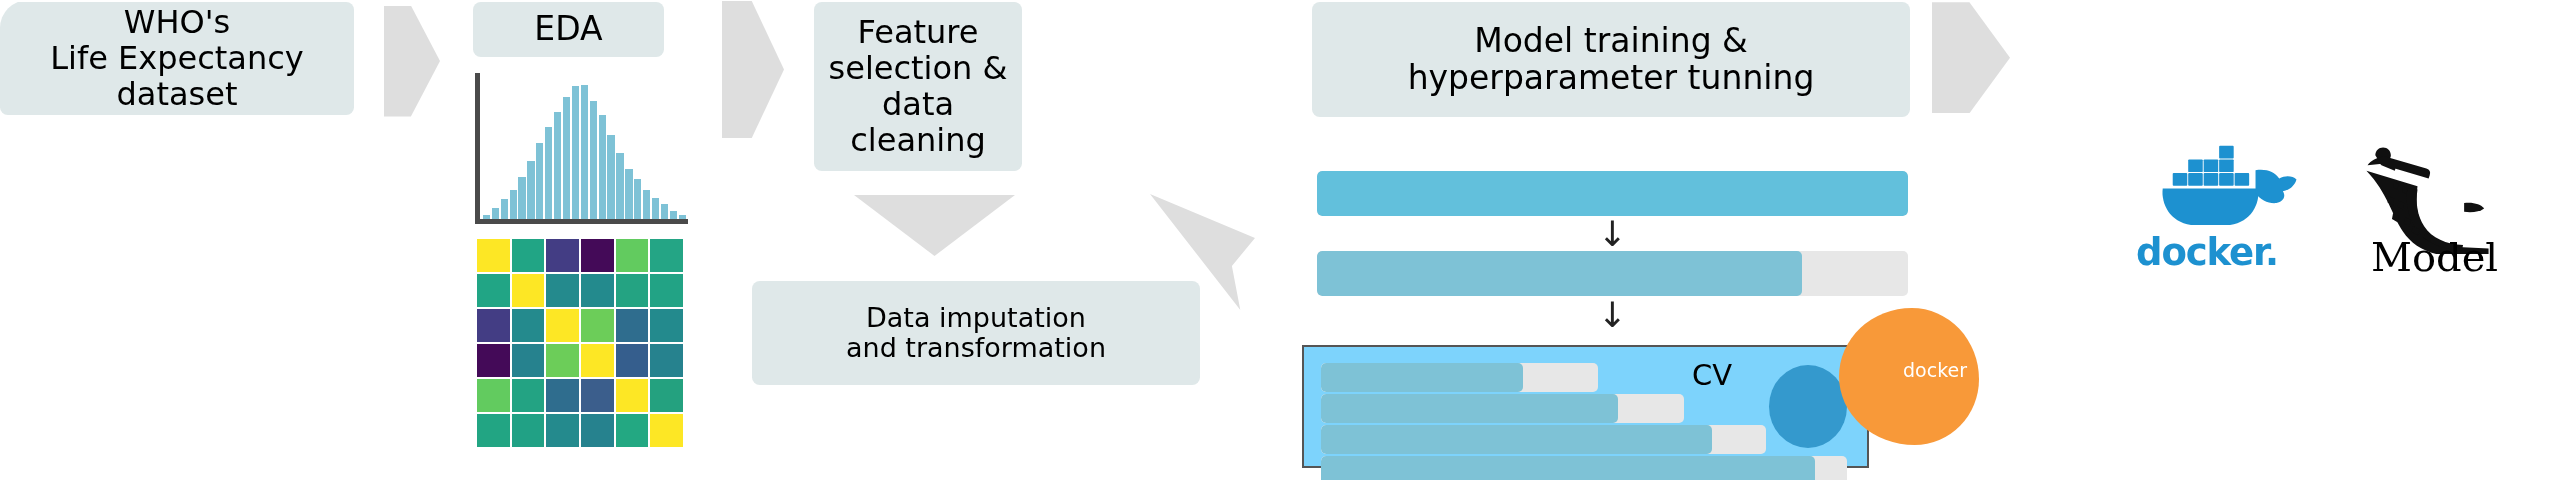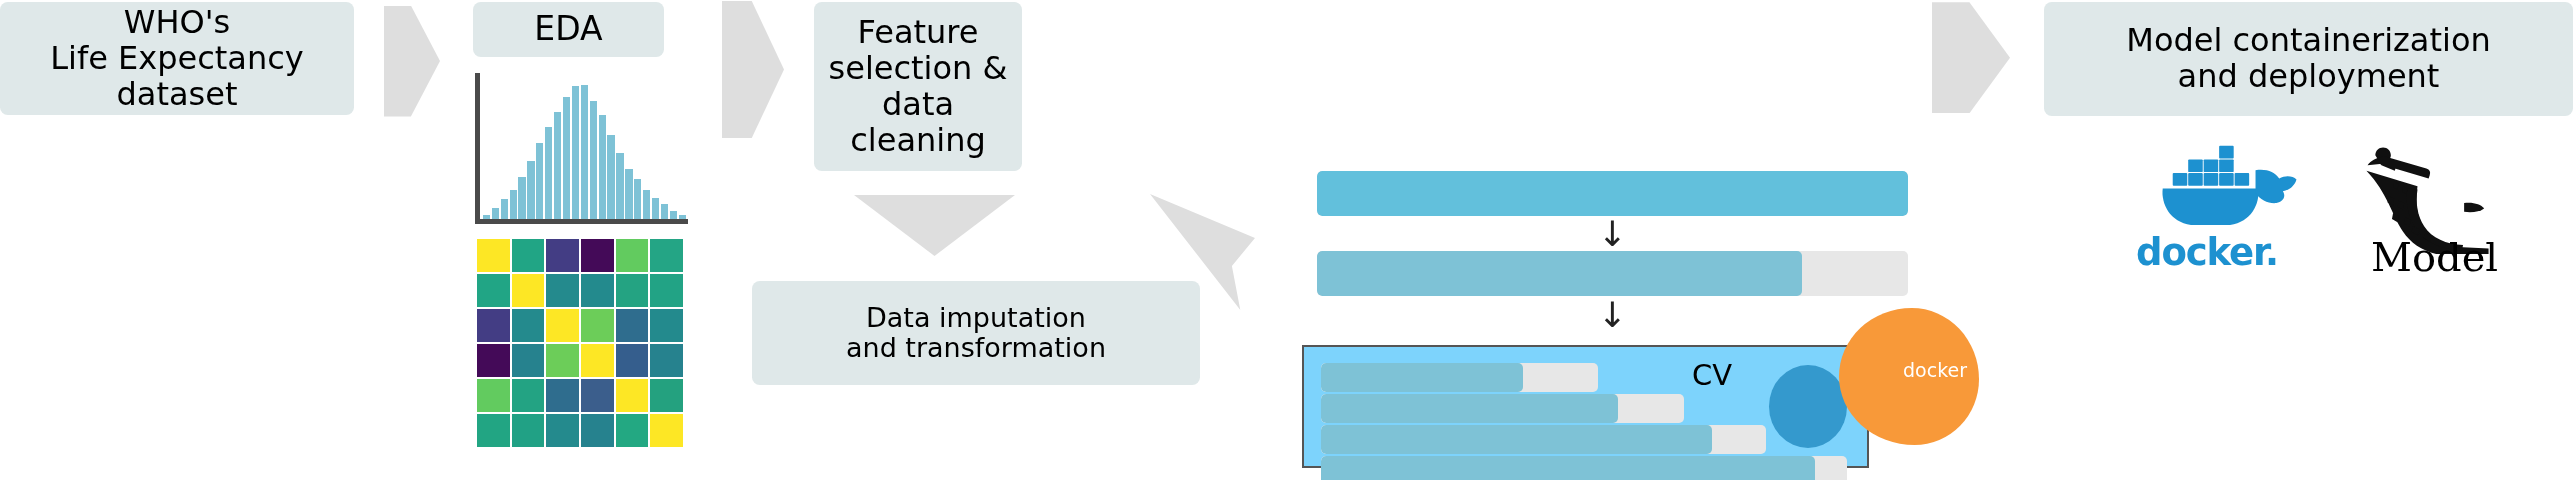--- a/index.html
+++ b/index.html
@@ -9,20 +9,21 @@
   }
   body {
     font-family: "DejaVu Sans", sans-serif;
   }
   #canvas {
     position: relative;
     width: 2576px;
     height: 481px;
     background: #ffffff;
     overflow: hidden;
+    border-radius: 28px;
   }
   
   .stage-box {
     position: absolute;
     background: #dfe8e9;
     border-radius: 7.8px;
     display: flex;
     align-items: center;
     justify-content: center;
     text-align: center;
@@ -249,20 +250,22 @@
 selection &amp;
 data cleaning</div>
 
   <div class="chevron chev-down" style="left:854px; top:195px; width:161px; height:61px;"></div>
 
   <div class="chevron chev-slant" style="left:1150px; top:194px; width:105px; height:116px;"></div>
 
   <div class="stage-box" style="left:752px; top:281px; width:448px; height:104px; font-size:27px;">Data imputation
 and transformation</div>
 
+  <div class="stage-box" style="left:1312px; top:2.2px; width:598px; height:115px; font-size:33px;">Model training &amp;
+hyperparameter tunning</div>
 
   <div class="track solid" style="left:1317px; top:171px; width:591px; height:45px;">
     <div class="fill" style="width:100%;"></div>
   </div>
 
   <div class="down-arrow" style="left:1593px; top:217px; width:39px;">↓</div>
 
   <div class="track" style="left:1317px; top:251px; width:591px; height:45px;">
     <div class="fill" style="width:82%;"></div>
   </div>
@@ -287,22 +290,20 @@
     <div class="track" style="left:16.6px; top:109px; width:526px; height:29px;">
       <div class="fill" style="width:94%;"></div>
     </div>
   </div>
 
   <div class="sk-blob" style="left:1839px; top:308px; width:140px; height:137px;"></div>
   <div class="sk-scikit" style="left:1903px; top:359px;">docker</div>
 
   <div class="chevron chev-right" style="left:1932px; top:2.2px; width:78px; height:111px;"></div>
 
-  <div class="stage-box" style="left:2044px; top:2.2px; width:529px; height:114px; font-size:32px;">Model containerization
-and deployment</div>
 
   <svg class="docker-logo" viewBox="0 0 400 200" style="left:2134px; top:143px; width:183px; height:91px;">
     <g fill="#1d91d0">
       <rect x="84" y="66" width="32" height="28" rx="2"></rect>
       <rect x="118" y="66" width="32" height="28" rx="2"></rect>
       <rect x="152" y="66" width="32" height="28" rx="2"></rect>
       <rect x="186" y="66" width="32" height="28" rx="2"></rect>
       <rect x="220" y="66" width="32" height="28" rx="2"></rect>
       <rect x="118" y="36" width="32" height="28" rx="2"></rect>
       <rect x="152" y="36" width="32" height="28" rx="2"></rect>

